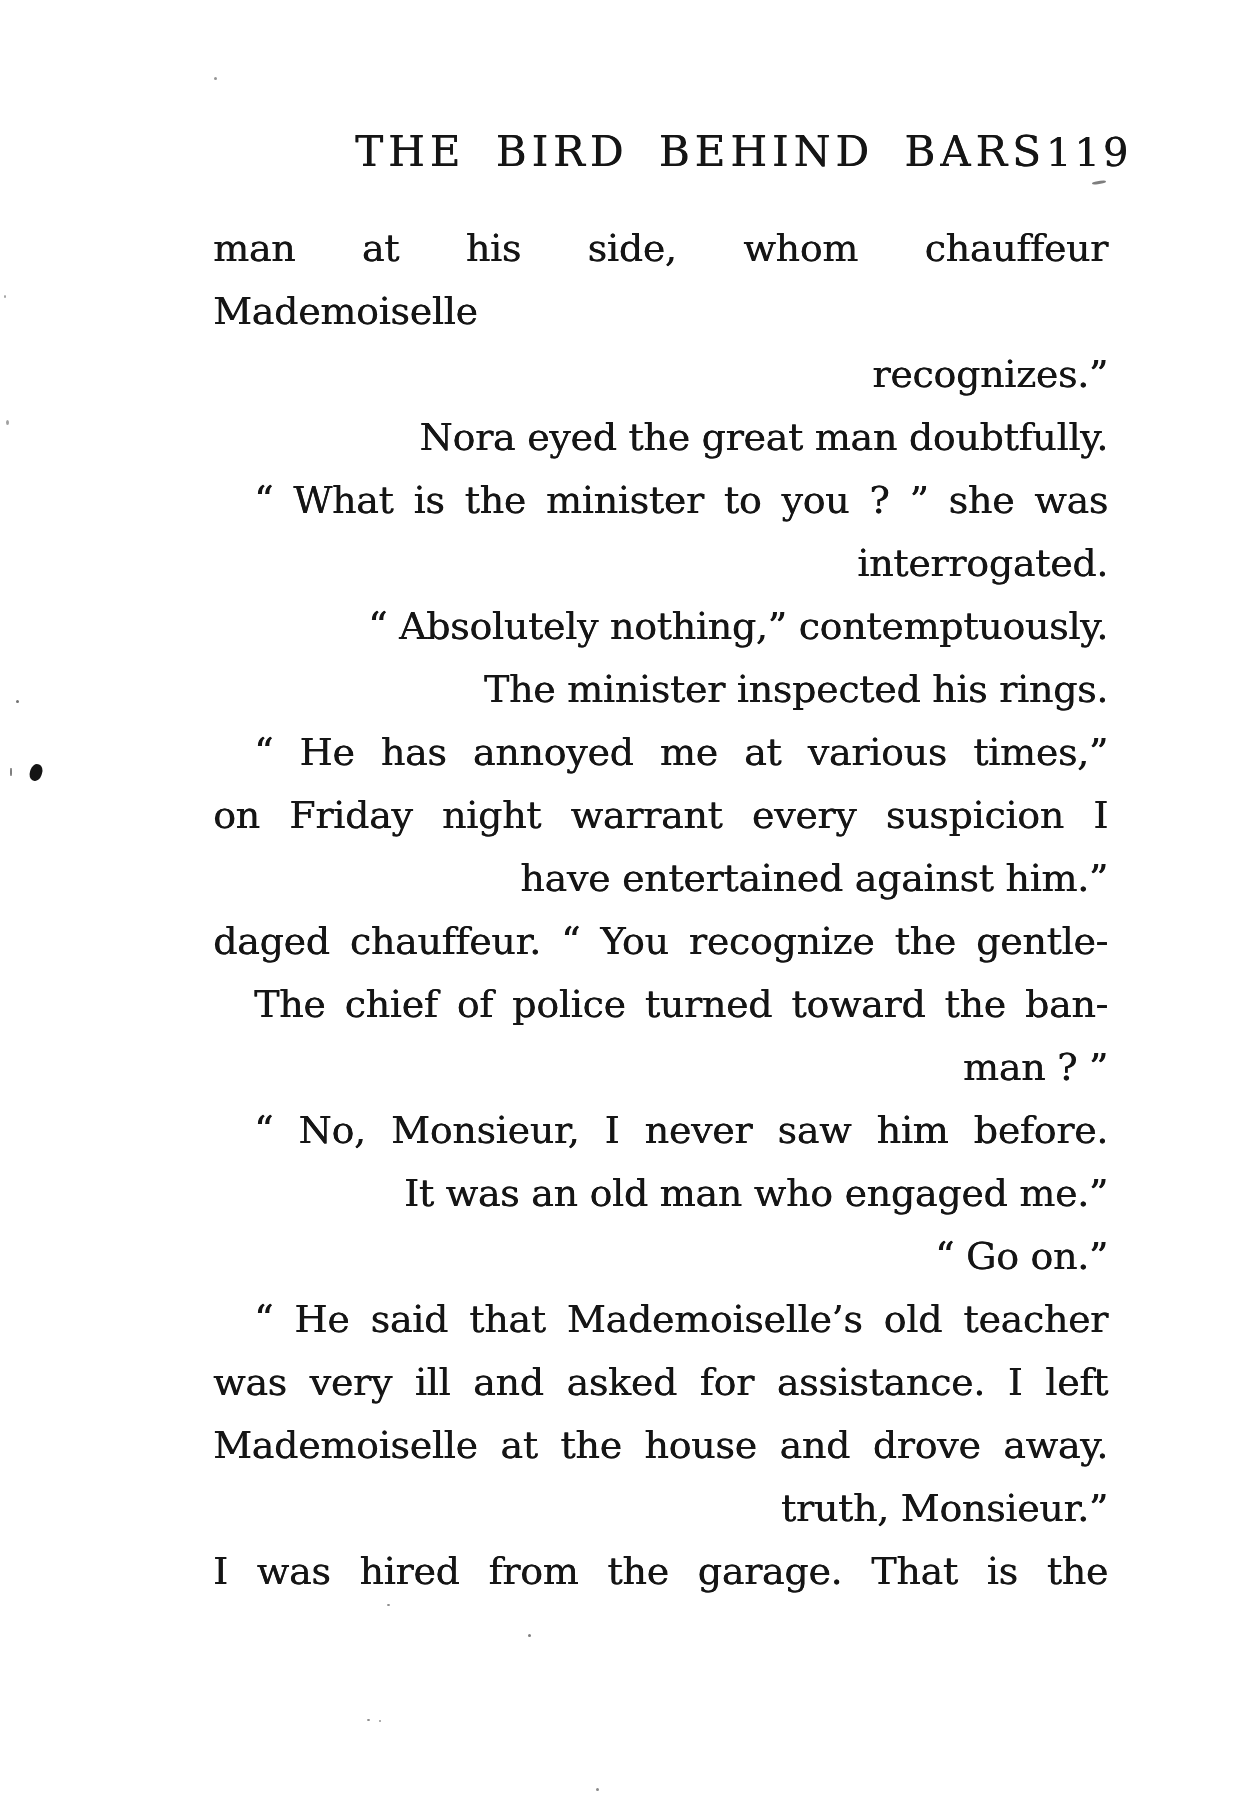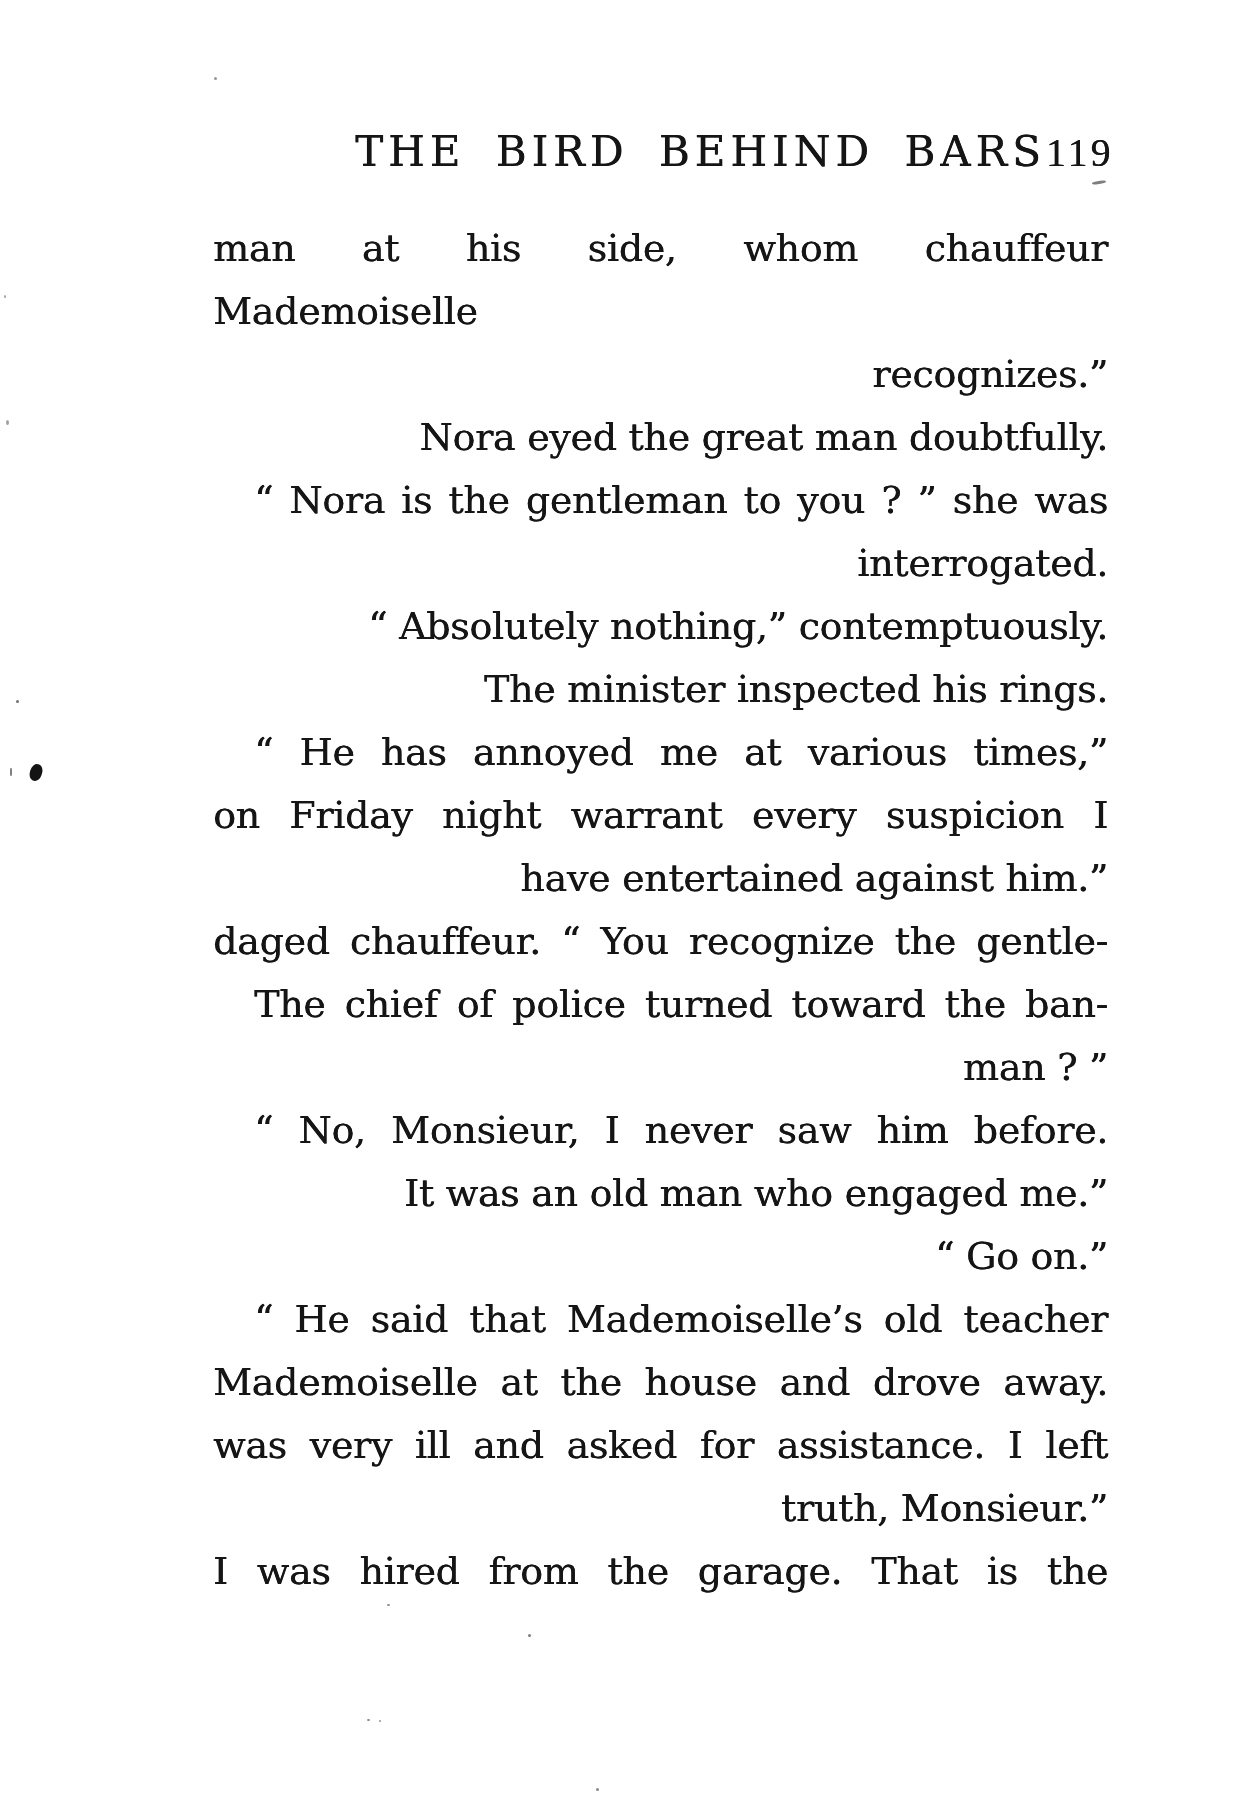--- a/index.html
+++ b/index.html
@@ -31,21 +31,20 @@
     line-height: 1;
     letter-spacing: 5px;
     word-spacing: 12px;
     text-shadow: 0.4px 0 0 currentColor;
   }
   .page-number {
     font-size: 40px;
     line-height: 1;
     letter-spacing: 3px;
     text-shadow: 0.4px 0 0 currentColor;
-    font-family: Liberation Serif, serif;
   }
   .body-text {
     position: absolute;
     left: 213px;
     top: 217px;
     width: 895px;
     font-size: 38px;
     line-height: 63px;
     letter-spacing: -0.3px;
     text-shadow: 0.4px 0 0 currentColor;
@@ -77,21 +76,21 @@
 
   <div class="body-text" id="body-text">
       <div>
         <div class="line j">man at his side, whom chauffeur Mademoiselle</div>
         <div class="line">recognizes.”</div>
       </div>
       <div>
         <div class="line ind">Nora eyed the great man doubtfully.</div>
       </div>
       <div>
-        <div class="line j ind">“ Nora is the gentleman to you ? ” she was</div>
+        <div class="line j ind">“ What is the minister to you ? ” she was</div>
         <div class="line">interrogated.</div>
       </div>
       <div>
         <div class="line ind">“ Absolutely nothing,” contemptuously.</div>
       </div>
       <div>
         <div class="line ind">The minister inspected his rings.</div>
       </div>
       <div>
         <div class="line j ind">“ He has annoyed me at various times,”</div>
@@ -105,22 +104,22 @@
       </div>
       <div>
         <div class="line j ind">“ No, Monsieur, I never saw him before.</div>
         <div class="line">It was an old man who engaged me.”</div>
       </div>
       <div>
         <div class="line ind">“ Go on.”</div>
       </div>
       <div>
         <div class="line j ind">“ He said that Mademoiselle’s old teacher</div>
+        <div class="line j">was very ill and asked for assistance. I left</div>
         <div class="line j">Mademoiselle at the house and drove away.</div>
-        <div class="line j">was very ill and asked for assistance. I left</div>
         <div class="line">truth, Monsieur.”</div>
         <div class="line j">I was hired from the garage. That is the</div>
       </div>
     </div>
 
   <div id="specks">
       <div class="speck" style="left: 30px; top: 764px; width: 12px; height: 17px; opacity: 1; border-radius: 45%; transform: rotate(18deg);"></div>
       <div class="speck" style="left: 10px; top: 768px; width: 2px; height: 8px; opacity: 0.55; border-radius: 30%; transform: rotate(0deg);"></div>
       <div class="speck" style="left: 16px; top: 700px; width: 3px; height: 3px; opacity: 0.6; border-radius: 50%; transform: rotate(0deg);"></div>
       <div class="speck" style="left: 214px; top: 77px; width: 3px; height: 3px; opacity: 0.45; border-radius: 50%; transform: rotate(0deg);"></div>

